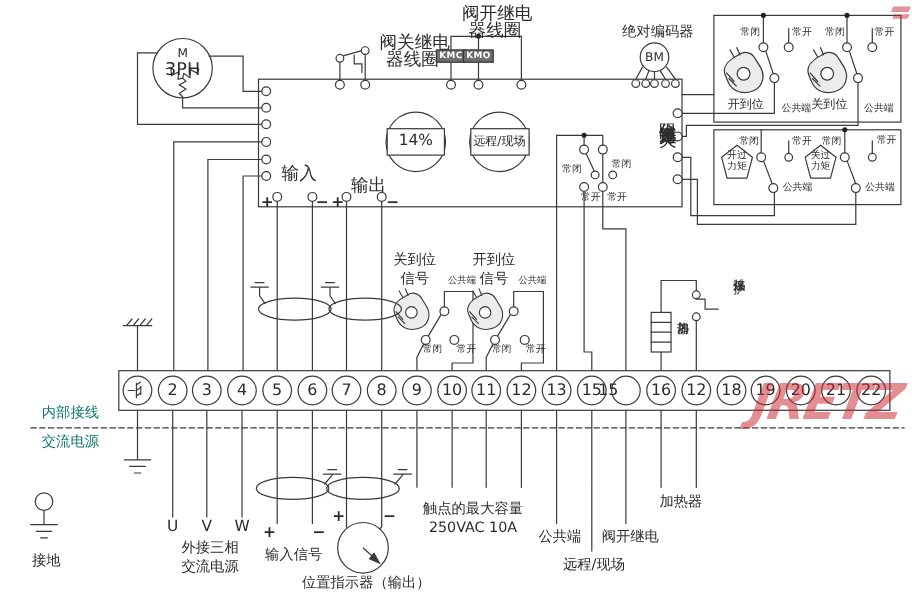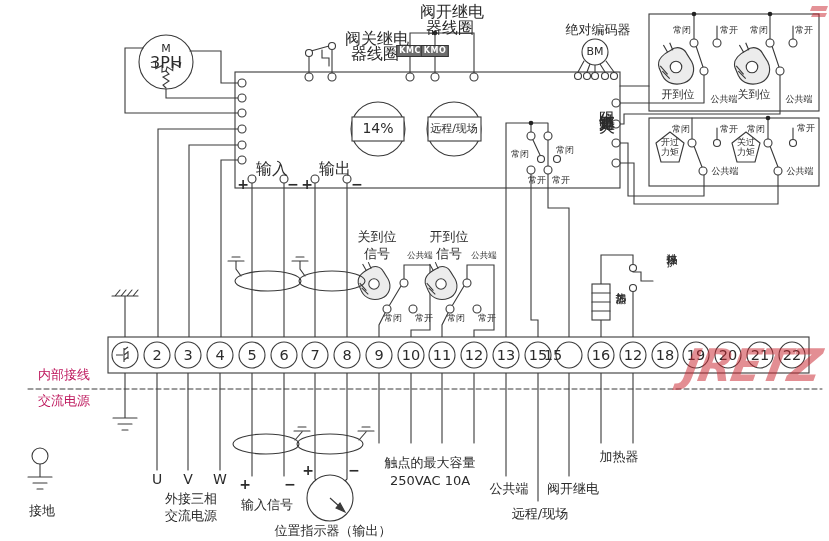--- a/index.html
+++ b/index.html
@@ -1,20 +1,20 @@
 <!DOCTYPE html>
 <html><head>
 <meta charset="utf-8">
 <style>
   html,body{margin:0;padding:0;background:#fff;}
   #stage{position:relative;width:829px;height:541px;background:#fff;overflow:hidden;
          font-family:"DejaVu Sans",sans-serif;color:#222;}
   #wires{position:absolute;left:0;top:0;z-index:1;}
   .t{position:absolute;z-index:3;transform:translateX(-50%);white-space:nowrap;color:#2b2b2b;line-height:1.05;}
-  .tl{position:absolute;z-index:3;white-space:nowrap;color:#be185d;}
+  .tl{position:absolute;z-index:3;white-space:nowrap;color:#0f766e;}
   .v{position:absolute;z-index:3;writing-mode:vertical-lr;text-orientation:upright;letter-spacing:1px;color:#2b2b2b;}
   .f8{font-size:8.5px}.f9{font-size:9px}.f10{font-size:16px}.f11{font-size:11px}
   .f12{font-size:16px}.f13{font-size:13px}.f14{font-size:14px}
   .tnum{position:absolute;z-index:3;width:26px;text-align:center;top:347px;font-size:14.5px;color:#2b2b2b;}
   .tag{position:absolute;z-index:3;transform:translateX(-50%);background:#6e6e6e;border:1px solid #333;
        color:#fff;font-size:8px;font-weight:bold;padding:0 2px;line-height:10px;letter-spacing:.5px;}
   .sign{font-weight:bold;}
   #watermark{position:absolute;z-index:4;left:684px;top:339px;font-size:45px;font-weight:800;font-style:italic;
        letter-spacing:-2px;transform:skewX(-10deg);color:rgba(202,38,48,.52);}
 </style>
@@ -230,21 +230,21 @@
 <div class="t f12" style="left:452px;top:4px">阀开继电</div>
 <div class="t f12" style="left:450px;top:20px">器线圈</div>
 <div class="tag" style="left:435px;top:45px">KMO</div>
 
 <div class="t f13" style="left:598px;top:23px">绝对编码器</div>
 <div class="t f11" style="left:595px;top:46px">BM</div>
 
 <div class="t f14" style="left:378px;top:121px">14%</div>
 <div class="t f11" style="left:454px;top:123px">远程/现场</div>
 
-<div class="t f12" style="left:272px;top:161px">输入</div>
+<div class="t f12" style="left:272px;top:150px">输入</div>
 <div class="t f12" style="left:335px;top:161px">输出</div>
 <div class="t f14 sign" style="left:243px;top:177px">+</div>
 <div class="t f14 sign" style="left:293px;top:177px">−</div>
 <div class="t f14 sign" style="left:307px;top:177px">+</div>
 <div class="t f14 sign" style="left:357px;top:177px">−</div>
 
 <div class="t f9" style="left:520px;top:150px">常闭</div>
 <div class="t f9" style="left:565px;top:146px">常闭</div>
 <div class="t f9" style="left:537px;top:176px">常开</div>
 <div class="t f9" style="left:561px;top:176px">常开</div>

